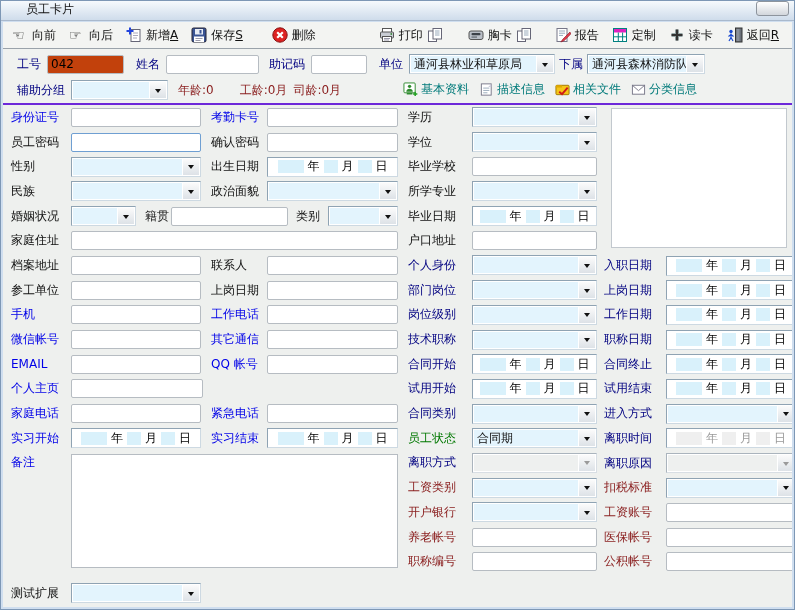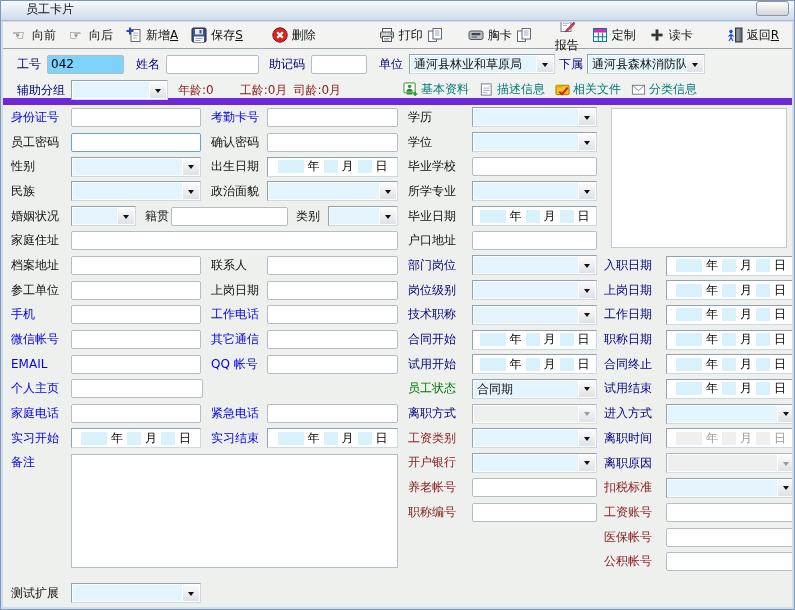--- a/index.html
+++ b/index.html
@@ -16,24 +16,24 @@
   
   .toolbar{height:27px;display:flex;align-items:center;background:#f3f4f2;
     border-bottom:1px solid #9aa2aa;padding:0 6px;}
   .tb-item{display:flex;align-items:center;gap:4px;padding:1px 3px;margin-right:7px;cursor:default;}
   .tb-ico{width:16px;height:16px;display:flex;}
   .tb-ico svg{width:16px;height:16px;display:block;}
   .uni{font-size:14px;line-height:16px;}
   [data-name="toolbar-item-delete"]{margin-left:16px;}
   [data-name="toolbar-item-print"]{margin-left:50px;}
   [data-name="toolbar-item-badge"]{margin-left:12px;}
-  [data-name="toolbar-item-report"]{margin-left:10px;flex-direction:column;}
+  [data-name="toolbar-item-report"]{margin-left:10px;}
   [data-name="toolbar-item-return"]{margin-left:auto;margin-right:4px;}
   
-  .header{height:56px;border-bottom:7px solid #6d28d9;background:#f0f2f0;padding:2px 0;}
+  .header{height:56px;border-bottom:2px solid #6d28d9;background:#f0f2f0;padding:2px 0;}
   .hrow{height:26px;display:flex;align-items:center;padding-left:14px;position:relative;}
   .hlab{flex:none;}
   .ml4{margin-left:4px}.ml6{margin-left:6px}.ml10{margin-left:10px}
   .ml12{margin-left:12px}.ml26{margin-left:26px}
   .w56{width:56px}.w77{width:77px}.w93{width:93px}.w97{width:97px}
   .w118{width:118px}.w130{width:130px}.w117{width:117px}.w146{width:146px}
   .w65{width:65px}.w132{width:132px}
   .tabs{position:absolute;left:400px;top:4px;display:flex;gap:10px;text-align:right;}
   .tab{display:flex;align-items:center;gap:3px;color:#007a7a;cursor:default;}
   .tab svg{width:15px;height:15px;display:block;}
@@ -51,21 +51,21 @@
   .col-right .lab{width:62px;}
   .lab2{width:56px;flex:none;margin-left:10px;}
   .lab-s{flex:none;margin-left:9px;width:26px;}
   .lab-s2{flex:none;margin-left:8px;width:32px;}
   .grow{flex:1;}
   .c-blue{color:#0000e8}.c-navy{color:#000080}.c-black{color:#101010}
   .c-red{color:#8b2020}.c-green{color:#007800}
   
   .txt{height:19px;border:1px solid #b6bcc2;border-radius:2px;background:#fff;
     padding:0 3px;font:12px "DejaVu Sans",sans-serif;min-width:0;}
-  .txt.pink{background:#7dd3fc;}
+  .txt.pink{background:#c2410c;}
   .txt.focus{border-color:#6f9fd2;}
   .combo{height:20px;border:1px solid;border-color:#8fa3b3 #cdd9e2 #cdd9e2 #8fa3b3;
     background:#fff;display:flex;align-items:stretch;padding:1px;min-width:0;}
   .combo .val{flex:1;background:#e3f4fd;font-size:12px;line-height:16px;padding:0 3px;
     white-space:nowrap;overflow:hidden;}
   .combo .btn{width:16px;margin-left:1px;background:linear-gradient(#fbfbfb,#dde2e7);
     display:flex;align-items:center;justify-content:center;}
   .tri{width:0;height:0;border:3.5px solid transparent;border-top:4.5px solid #111;margin-top:4px;}
   .combo.dis .val{background:#eef0ef;}
   .combo.dis .tri{border-top-color:#9a9a9a;}
@@ -476,20 +476,29 @@
               <i class="seg"></i>
               <span class="du">月</span>
               <i class="seg"></i>
               <span class="du">日</span>
             </div>
           </div>
           <div class="frow" data-name="field-row-hukou">
             <span class="lab c-black" data-name="hukou-label">户口地址</span>
             <input class="txt grow" data-name="hukou-input" style="">
           </div>
+          <div class="frow" data-name="field-row-identity">
+            <span class="lab c-navy" data-name="identity-label">个人身份</span>
+            <div class="combo grow" data-name="identity-combo">
+              <span class="val" data-name="identity-combo-value"></span>
+              <span class="btn" data-name="chevron-down-icon">
+                <i class="tri"></i>
+              </span>
+            </div>
+          </div>
           <div class="frow" data-name="field-row-dept-pos">
             <span class="lab c-navy" data-name="dept-pos-label">部门岗位</span>
             <div class="combo grow" data-name="dept-pos-combo">
               <span class="val" data-name="dept-pos-combo-value"></span>
               <span class="btn" data-name="chevron-down-icon">
                 <i class="tri"></i>
               </span>
             </div>
           </div>
           <div class="frow" data-name="field-row-pos-level">
@@ -523,20 +532,29 @@
           </div>
           <div class="frow" data-name="field-row-trial-start">
             <span class="lab c-navy" data-name="trial-start-label">试用开始</span>
             <div class="datef grow" data-name="trial-start-date-input">
               <i class="seg y"></i>
               <span class="du">年</span>
               <i class="seg"></i>
               <span class="du">月</span>
               <i class="seg"></i>
               <span class="du">日</span>
+            </div>
+          </div>
+          <div class="frow" data-name="field-row-contract-type">
+            <span class="lab c-navy" data-name="contract-type-label">合同类别</span>
+            <div class="combo grow" data-name="contract-type-combo">
+              <span class="val" data-name="contract-type-combo-value"></span>
+              <span class="btn" data-name="chevron-down-icon">
+                <i class="tri"></i>
+              </span>
             </div>
           </div>
           <div class="frow" data-name="field-row-emp-status">
             <span class="lab c-green" data-name="emp-status-label">员工状态</span>
             <div class="combo grow" data-name="emp-status-combo">
               <span class="val" data-name="emp-status-combo-value">合同期</span>
               <span class="btn" data-name="chevron-down-icon">
                 <i class="tri"></i>
               </span>
             </div>

